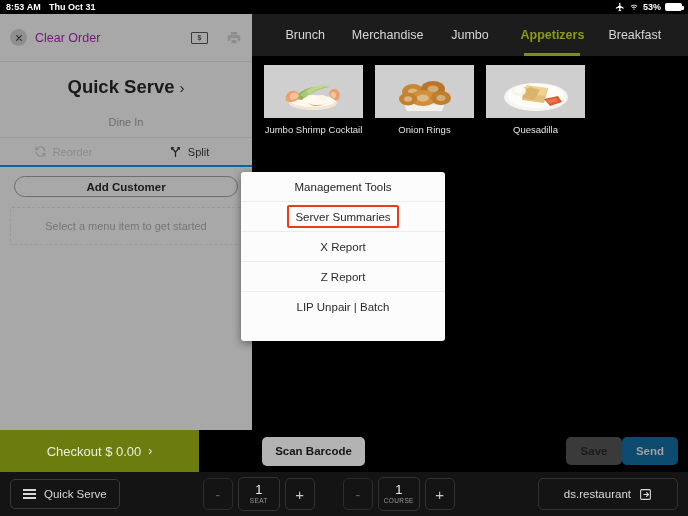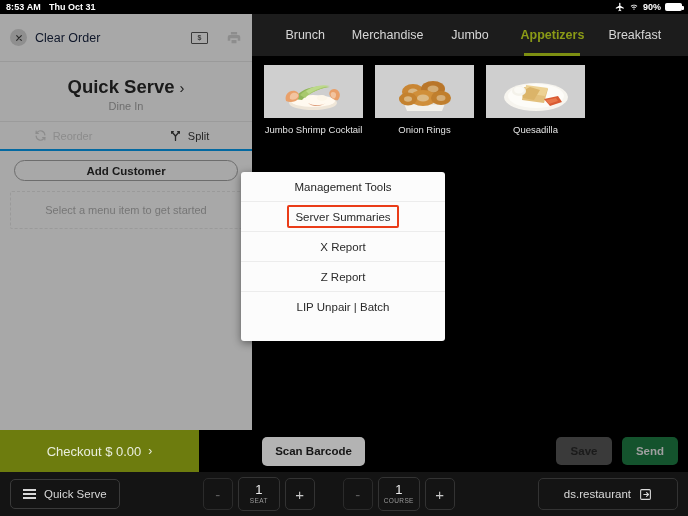--- a/index.html
+++ b/index.html
@@ -38,35 +38,35 @@
   }
   .lp-top {
     height:48px; display:flex; align-items:center; padding:0 10px;
     border-bottom:1px solid #9a9a9a;
   }
   .clearorder { display:flex; align-items:center; gap:8px; cursor:pointer; }
   .x-circle {
     width:17px; height:17px; border-radius:50%; background:#8f8f8f;
     display:flex; align-items:center; justify-content:center;
   }
-  .clearorder-label { font-size:12.5px; color:#0f172a; font-weight:normal; }
+  .clearorder-label { font-size:12.5px; color:#701a75; font-weight:normal; }
   .lp-top-icons { margin-left:auto; display:flex; align-items:center; gap:18px; }
   .cash-icon {
     width:17px; height:12px; border:1.6px solid #3a3a3a; border-radius:1px;
     display:flex; align-items:center; justify-content:center;
     font-size:7px; font-weight:bold; color:#3a3a3a; background:#a8a8a8;
   }
 
   .lp-title-wrap { padding:14px 0 9px; text-align:center; border-bottom:1px solid #9b9b9b; }
   .lp-title {
     font-size:18.5px; font-weight:bold; color:#1a1a1a;
     display:inline-flex; align-items:center; gap:5px;
   }
   .lp-title .chev { font-size:15px; font-weight:normal; }
-  .lp-sub { font-size:11px; color:#6e6e6e; margin-top:2px; }
+  .lp-sub { font-size:11px; color:#6e6e6e; margin-top:18px; }
 
   .lp-actions {
     height:29px; display:flex; align-items:center;
     border-bottom:2px solid #0369a1;
   }
   .lp-act { flex:1; display:flex; align-items:center; justify-content:center; gap:6px; }
   .lp-act.dim { color:#8c8c8c; }
   .lp-act.on  { color:#262626; }
   .lp-act-label { font-size:11px; }
 
@@ -144,21 +144,21 @@
   .actionbar {
     position:absolute; left:252px; top:430px; width:436px; height:42px;
     background:#000; display:flex; align-items:center; padding:0 10px;
   }
   .btn {
     border:none; font-family:inherit; cursor:pointer; border-radius:5px;
     font-size:11.5px; font-weight:bold;
   }
   .btn-scan { width:103px; height:29px; background:#b3b3b3; color:#161616; }
   .btn-save { width:56px; height:28px; background:#3a3a3a; color:#1b1b1b; margin-left:auto; }
-  .btn-send { width:56px; height:28px; background:#14532d; color:#9f9f9f; margin-left:10px; }
+  .btn-send { width:56px; height:28px; background:#0c4a6e; color:#9f9f9f; }
 
   
   .bottombar {
     position:absolute; left:0; top:472px; width:688px; height:44px;
     background:#141414; display:flex; align-items:center; padding:0 10px;
   }
   .qs-btn {
     display:flex; align-items:center; gap:8px;
     height:30px; padding:0 12px; border:1px solid #3a3a3a; border-radius:5px;
     background:transparent; color:#d8d8d8; font-size:11.5px;
@@ -204,21 +204,21 @@
       <span>
         <svg class="icon-svg" width="10" height="10" viewBox="0 0 24 24" fill="#fff">
             <path d="M21 16v-2l-8-5V3.5a1.5 1.5 0 0 0-3 0V9l-8 5v2l8-2.5V19l-2 1.5V22l3.5-1 3.5 1v-1.5L13 19v-5.5z"></path>
           </svg>
       </span>
       <span>
         <svg class="icon-svg" width="10" height="10" viewBox="0 0 24 24" fill="#fff">
             <path d="M12 19l2.5-3h-5zM4 9.5l1.6 1.6C7.3 9.5 9.5 8.6 12 8.6s4.7.9 6.4 2.5L20 9.5C17.9 7.5 15.1 6.3 12 6.3S6.1 7.5 4 9.5zm3.2 3.2l1.6 1.6c.9-.8 2-1.3 3.2-1.3s2.3.5 3.2 1.3l1.6-1.6c-1.3-1.2-3-2-4.8-2s-3.5.8-4.8 2z"></path>
           </svg>
       </span>
-      <span class="sb-pct">90%</span>
+      <span class="sb-pct">53%</span>
       <span class="batt"></span>
     </span>
   </div>
 
   <div class="leftpanel">
 
     <div class="lp-top">
       <div class="clearorder">
         <span class="x-circle">
           <svg width="8" height="8" viewBox="0 0 24 24" stroke="#2a2a2a" stroke-width="3.4" fill="none" stroke-linecap="round">

